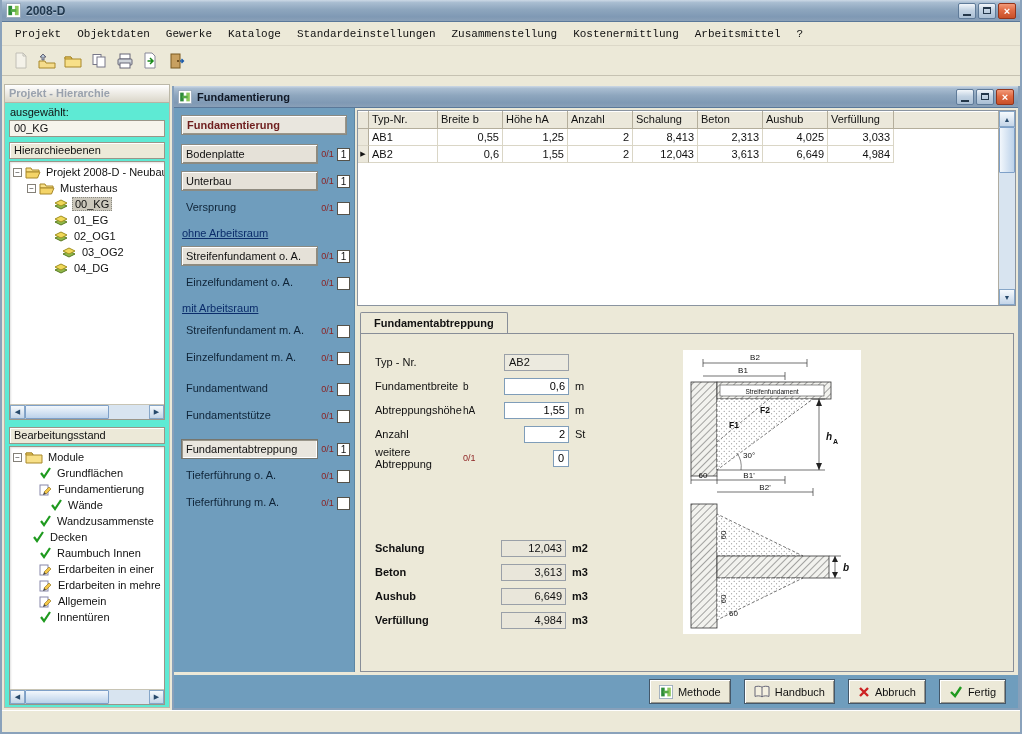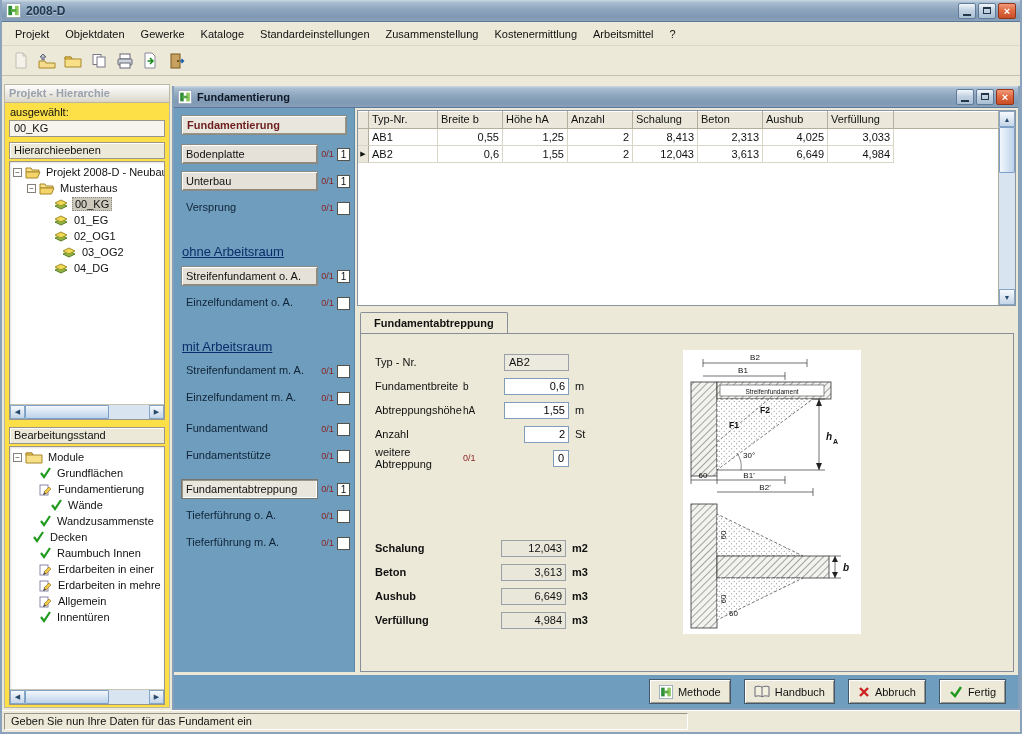--- a/index.html
+++ b/index.html
@@ -19,28 +19,28 @@
   .tspacer{flex:1;}
   .wbtn{width:18px;height:16px;border:1px solid #5f7b99;border-radius:2px;margin-left:2px;
     background:linear-gradient(#f2f6fa,#c2d2e2 45%,#aabfd4);
     display:flex;align-items:center;justify-content:center;color:#24374a;}
   .wbtn.close{background:linear-gradient(#f29a7a,#e06a42 45%,#c85028);border-color:#93341a;color:#fff;font-weight:bold;font-size:11px;}
   .gl-min{width:8px;height:2px;background:#24374a;margin-top:8px;}
   .gl-max{width:8px;height:7px;border:1px solid #24374a;border-top-width:2px;}
   
   .menubar{position:absolute;top:22px;left:0;right:0;height:24px;background:#ece9d8;
     border-bottom:1px solid #dcd8c8;display:flex;align-items:center;padding-left:5px;}
-  .menu-item{padding:4px 8px;white-space:nowrap;}
+  .menu-item{padding:4px 8px;white-space:nowrap;font-family:Liberation Mono, monospace;}
   .toolbar{position:absolute;top:46px;left:0;right:0;height:30px;background:#ece9d8;
     border-bottom:1px solid #c6c2b2;display:flex;align-items:center;gap:3px;padding:0 7px;}
   .tool{width:23px;height:23px;display:flex;align-items:center;justify-content:center;}
   .tool.disabled{opacity:.45;filter:grayscale(1);}
   
   .leftpanel{position:absolute;top:84px;left:2px;width:166px;bottom:24px;
-    display:flex;flex-direction:column;background:#fde047;border:1px solid #bcb8a8;}
+    display:flex;flex-direction:column;background:#5eead4;border:1px solid #bcb8a8;}
   .lp-title{height:18px;background:linear-gradient(#ffffff,#dad6c9);border-bottom:1px solid #b8b4a4;
     color:#9aa2ae;font-weight:bold;padding:2px 4px;}
   .lp-sel{padding:3px 5px 1px;}
   .lp-box{margin:1px 4px 0;border:1px solid #9a9588;background:#f6f4ec;height:17px;line-height:15px;padding-left:4px;}
   .lp-caption{margin:5px 4px 0;border:1px solid #9a9588;background:#ece9d8;height:17px;line-height:15px;
     padding-left:4px;box-shadow:inset 1px 1px 0 #fff;}
   .tree-box{margin:2px 4px;border:1px solid #9a9588;background:#fff;flex:1;display:flex;flex-direction:column;
     overflow:hidden;box-shadow:inset 1px 1px 2px rgba(0,0,0,.12);}
   .tree-scroll{flex:1;overflow:hidden;padding-top:2px;}
   .tree-row{height:16px;display:flex;align-items:center;gap:3px;white-space:nowrap;}
@@ -74,21 +74,21 @@
   .inner-level .lbl{margin-right:10px;}
   .inner-body{flex:1;display:flex;overflow:hidden;}
   
   .sidebar{width:181px;flex:none;background:#6f9dbd;padding-top:4px;overflow:hidden;border-right:1px solid #5d86a4;}
   .sb-title{margin:3px 7px 9px;background:#e9e6de;border:1px solid #8a8a82;
     box-shadow:inset 1px 1px 0 #fff, inset -1px -1px 0 #9a968a;height:20px;line-height:19px;
     padding-left:5px;color:#6e1e1e;font-weight:bold;}
   .sb-group{margin-bottom:5px;}
   .sb-group.g4{margin-top:11px;}
   .sb-group.g5{margin-top:13px;}
-  .sb-header{color:#0b2d6b;font-size:13px;margin:26px 8px 1px;text-decoration:underline;}
+  .sb-header{color:#0b2d6b;font-size:11px;margin:9px 8px 1px;text-decoration:underline;}
   .sb-row{display:flex;align-items:center;margin:7px 5px 7px 7px;height:20px;}
   .sb-btn{width:137px;height:20px;line-height:19px;padding-left:4px;flex:none;overflow:hidden;white-space:nowrap;}
   .sb-btn.button{background:#e5e1d8;border:1px solid #8a8a82;box-shadow:inset 1px 1px 0 #fff, inset -1px -1px 0 #8f8b7f;}
   .sb-btn.active{background:#e9e6de;border:1px solid #76766e;box-shadow:inset 1px 1px 0 #9a968a, inset -1px -1px 0 #fff;}
   .sb-btn.flat{color:#0f2438;padding-left:5px;}
   .sb-ratio{color:#8c1f1f;font-size:9px;width:15px;text-align:center;flex:none;margin-left:2px;}
   .sb-count{width:13px;height:13px;border:1px solid #55524a;background:#fff;font-size:10px;line-height:12px;
     text-align:center;flex:none;margin-left:2px;}
   
   .maincol{flex:1;display:flex;flex-direction:column;overflow:hidden;background:#ece9d8;}
@@ -757,14 +757,13 @@
               <path d="M2 6l4 4 6-9" stroke="#1f9a1f" stroke-width="2.4" fill="none"></path>
             </svg>
           </span>
           <span>Fertig</span>
         </button>
       </span>
   </div>
 </div>
 
 <div class="statusbar">
-  <div class="st-cell st-left">Geben Sie nun Ihre Daten für das Fundament ein</div>
 </div>
 
 </body></html>

